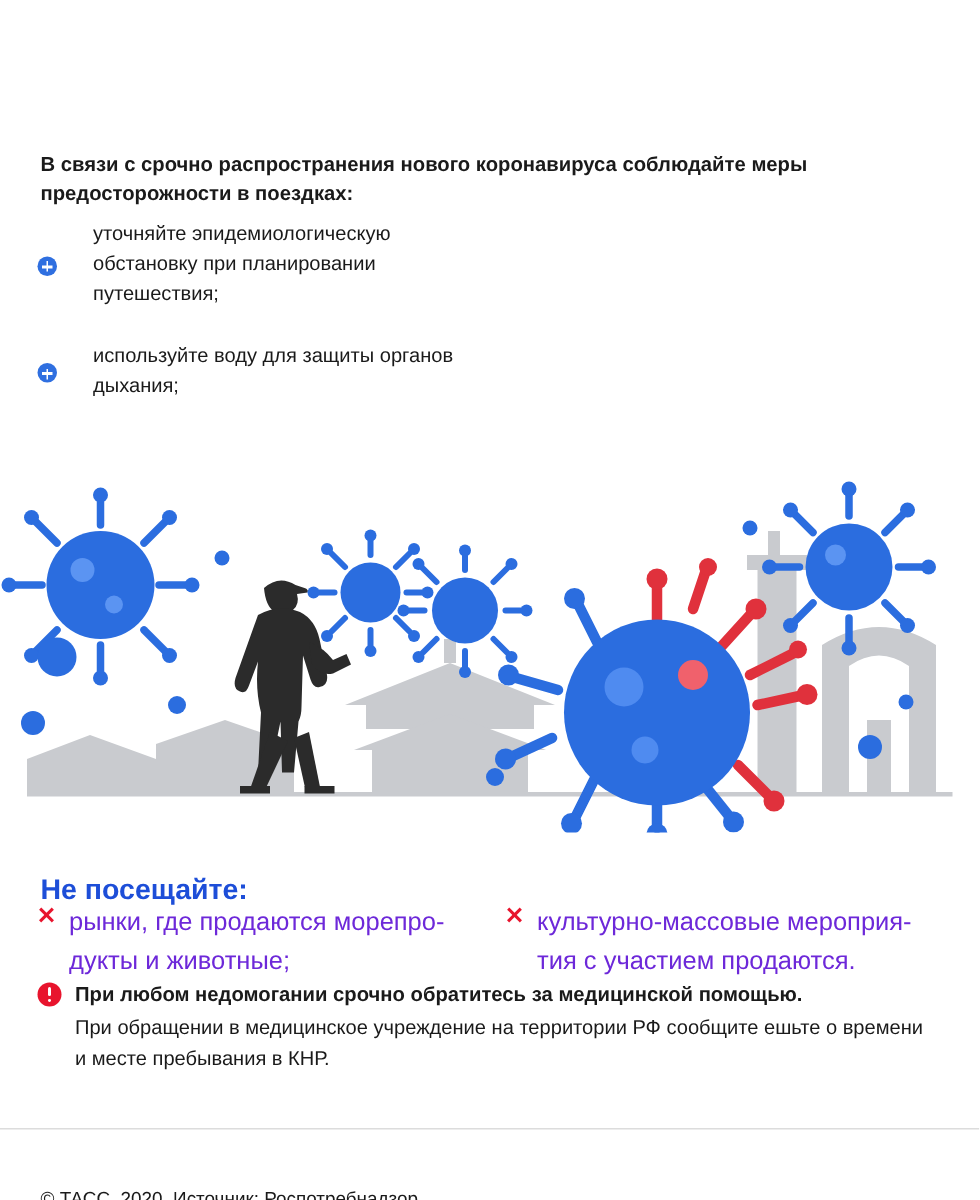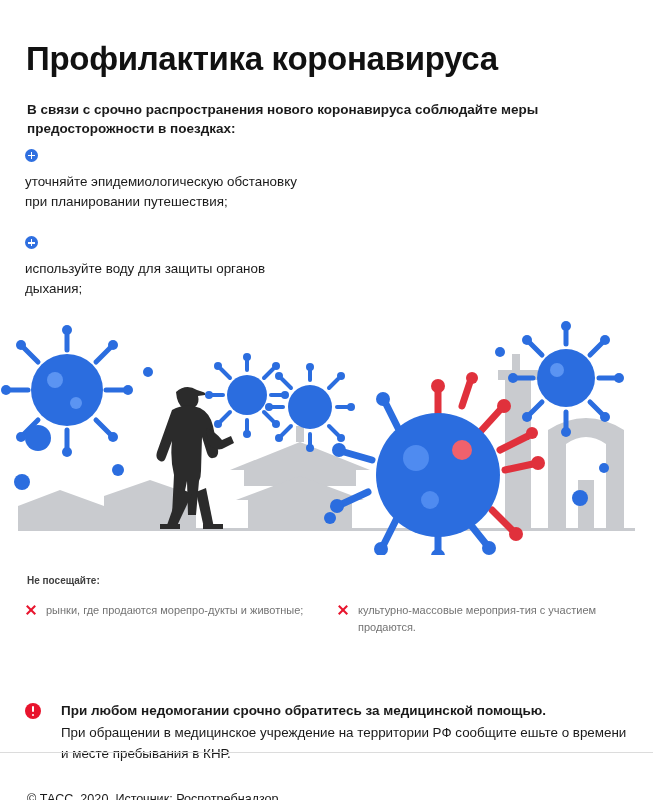--- a/index.html
+++ b/index.html
@@ -54,23 +54,22 @@
     gap: 20px;
   }
   .advice-col {
     width: 292px;
     display: flex;
     flex-direction: column;
     gap: 21px;
   }
   .advice-item {
     display: flex;
-    gap: 10px;
-    align-items: flex-start;
-    flex-direction: column;
+    gap: 24px;
+    align-items: center;
   }
   .bullet-plus {
     flex: 0 0 auto;
     width: 13px;
     height: 13px;
     margin-top: 3px;
     border-radius: 50%;
     background: #2f6fe0;
     position: relative;
   }
@@ -100,23 +99,23 @@
     width: 653px;
     height: 245px;
   }
   .illustration svg { display: block; }
 
   
   .nv-title {
     position: absolute;
     left: 27px;
     top: 567px;
-    font-size: 10px;
+    font-size: 19px;
     font-weight: bold;
-    color: #404040;
+    color: #1d4ed8;
   }
   .nv-list {
     position: absolute;
     left: 25px;
     top: 602px;
     width: 605px;
     display: flex;
     gap: 20px;
   }
   .nv-col { width: 292px; }
@@ -136,35 +135,34 @@
   .bullet-x::after {
     content: "";
     position: absolute;
     left: 0; top: 5px;
     width: 12px; height: 2.1px;
     background: #e8142d;
   }
   .bullet-x::before { transform: rotate(45deg); }
   .bullet-x::after  { transform: rotate(-45deg); }
   .nv-text {
-    font-size: 11px;
+    font-size: 17px;
     line-height: 1.5;
-    color: #737373;
+    color: #6d28d9;
   }
 
   
   .warn {
     position: absolute;
     left: 25px;
     top: 653px;
     width: 605px;
     display: flex;
-    gap: 20px;
+    gap: 9px;
     align-items: flex-start;
-    margin-top: 48px;
   }
   .warn-icon {
     flex: 0 0 auto;
     width: 16px;
     height: 16px;
     margin-top: 2px;
     border-radius: 50%;
     background: #e8142d;
     position: relative;
   }
@@ -213,21 +211,20 @@
     top: 792px;
     font-size: 12.6px;
     color: #1a1a1a;
   }
 </style>
 </head>
 <body>
 
 <div class="poster">
 
-  <h1 class="title">Профилактика коронавируса</h1>
 
   <p class="lead">В связи с срочно распространения нового коронавируса соблюдайте меры предосторожности в поездках:</p>
 
   <div class="advice">
     <div class="advice-col">
       <div class="advice-item">
         <span class="bullet-plus"></span>
         <span class="advice-text">уточняйте эпидемиологическую обстановку при планировании путешествия;</span>
       </div>
       <div class="advice-item">

